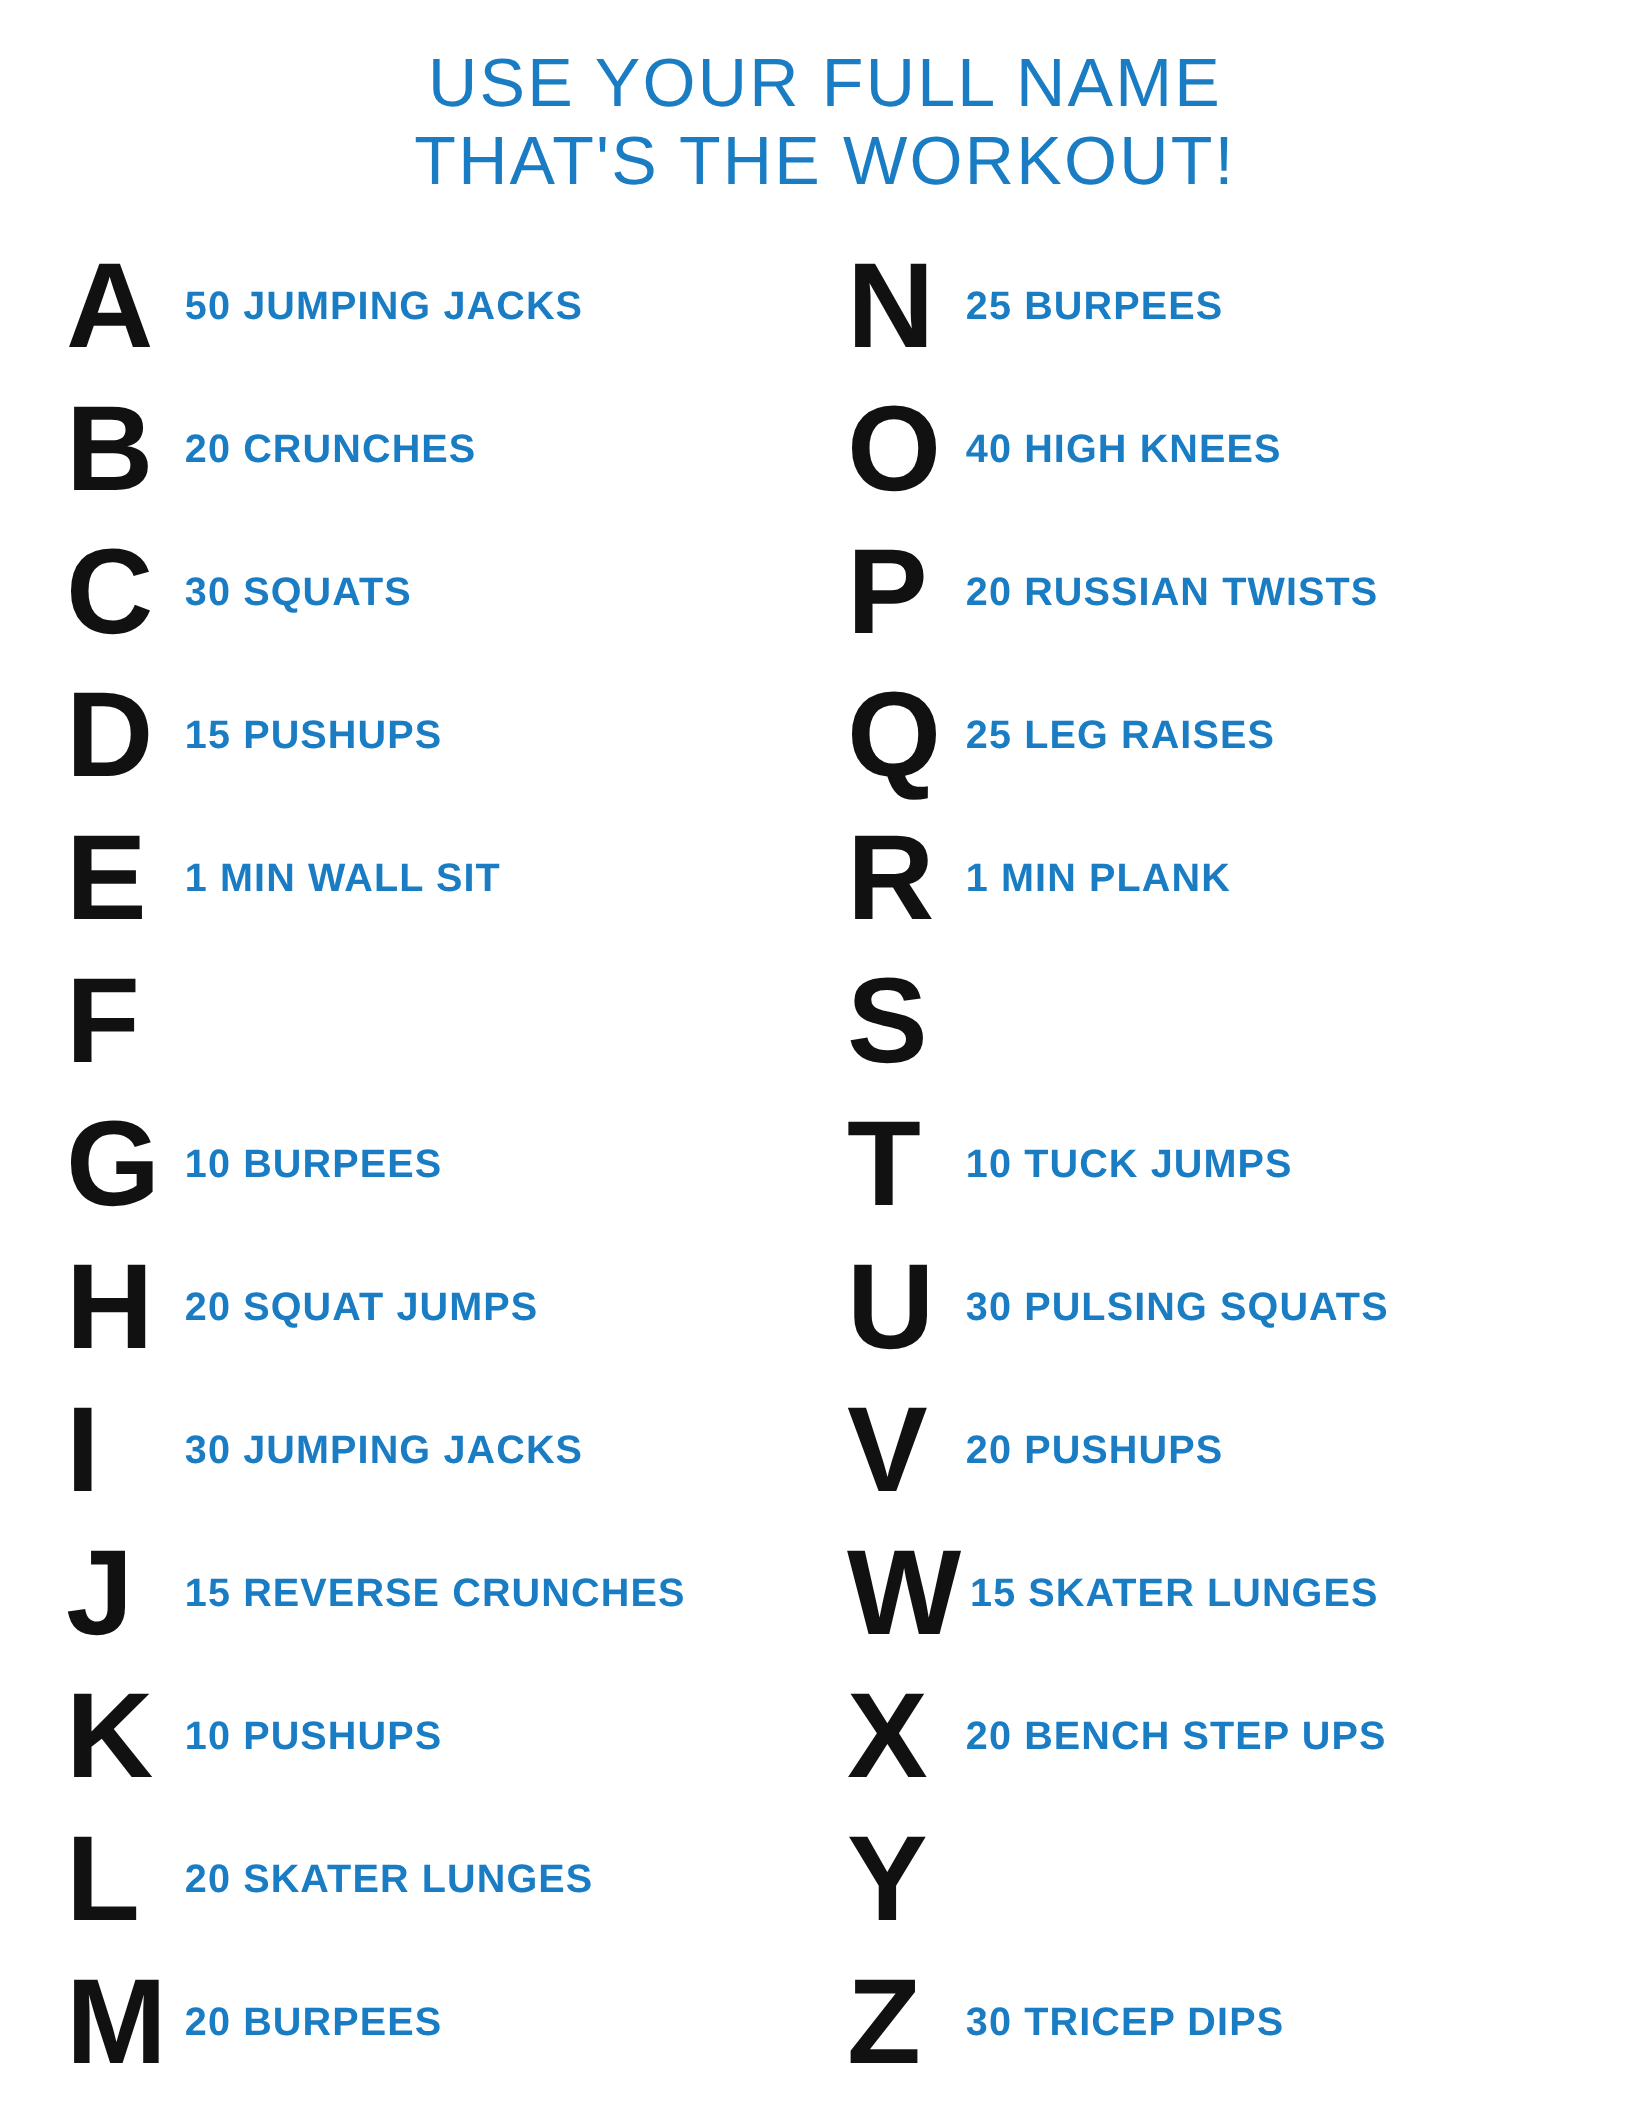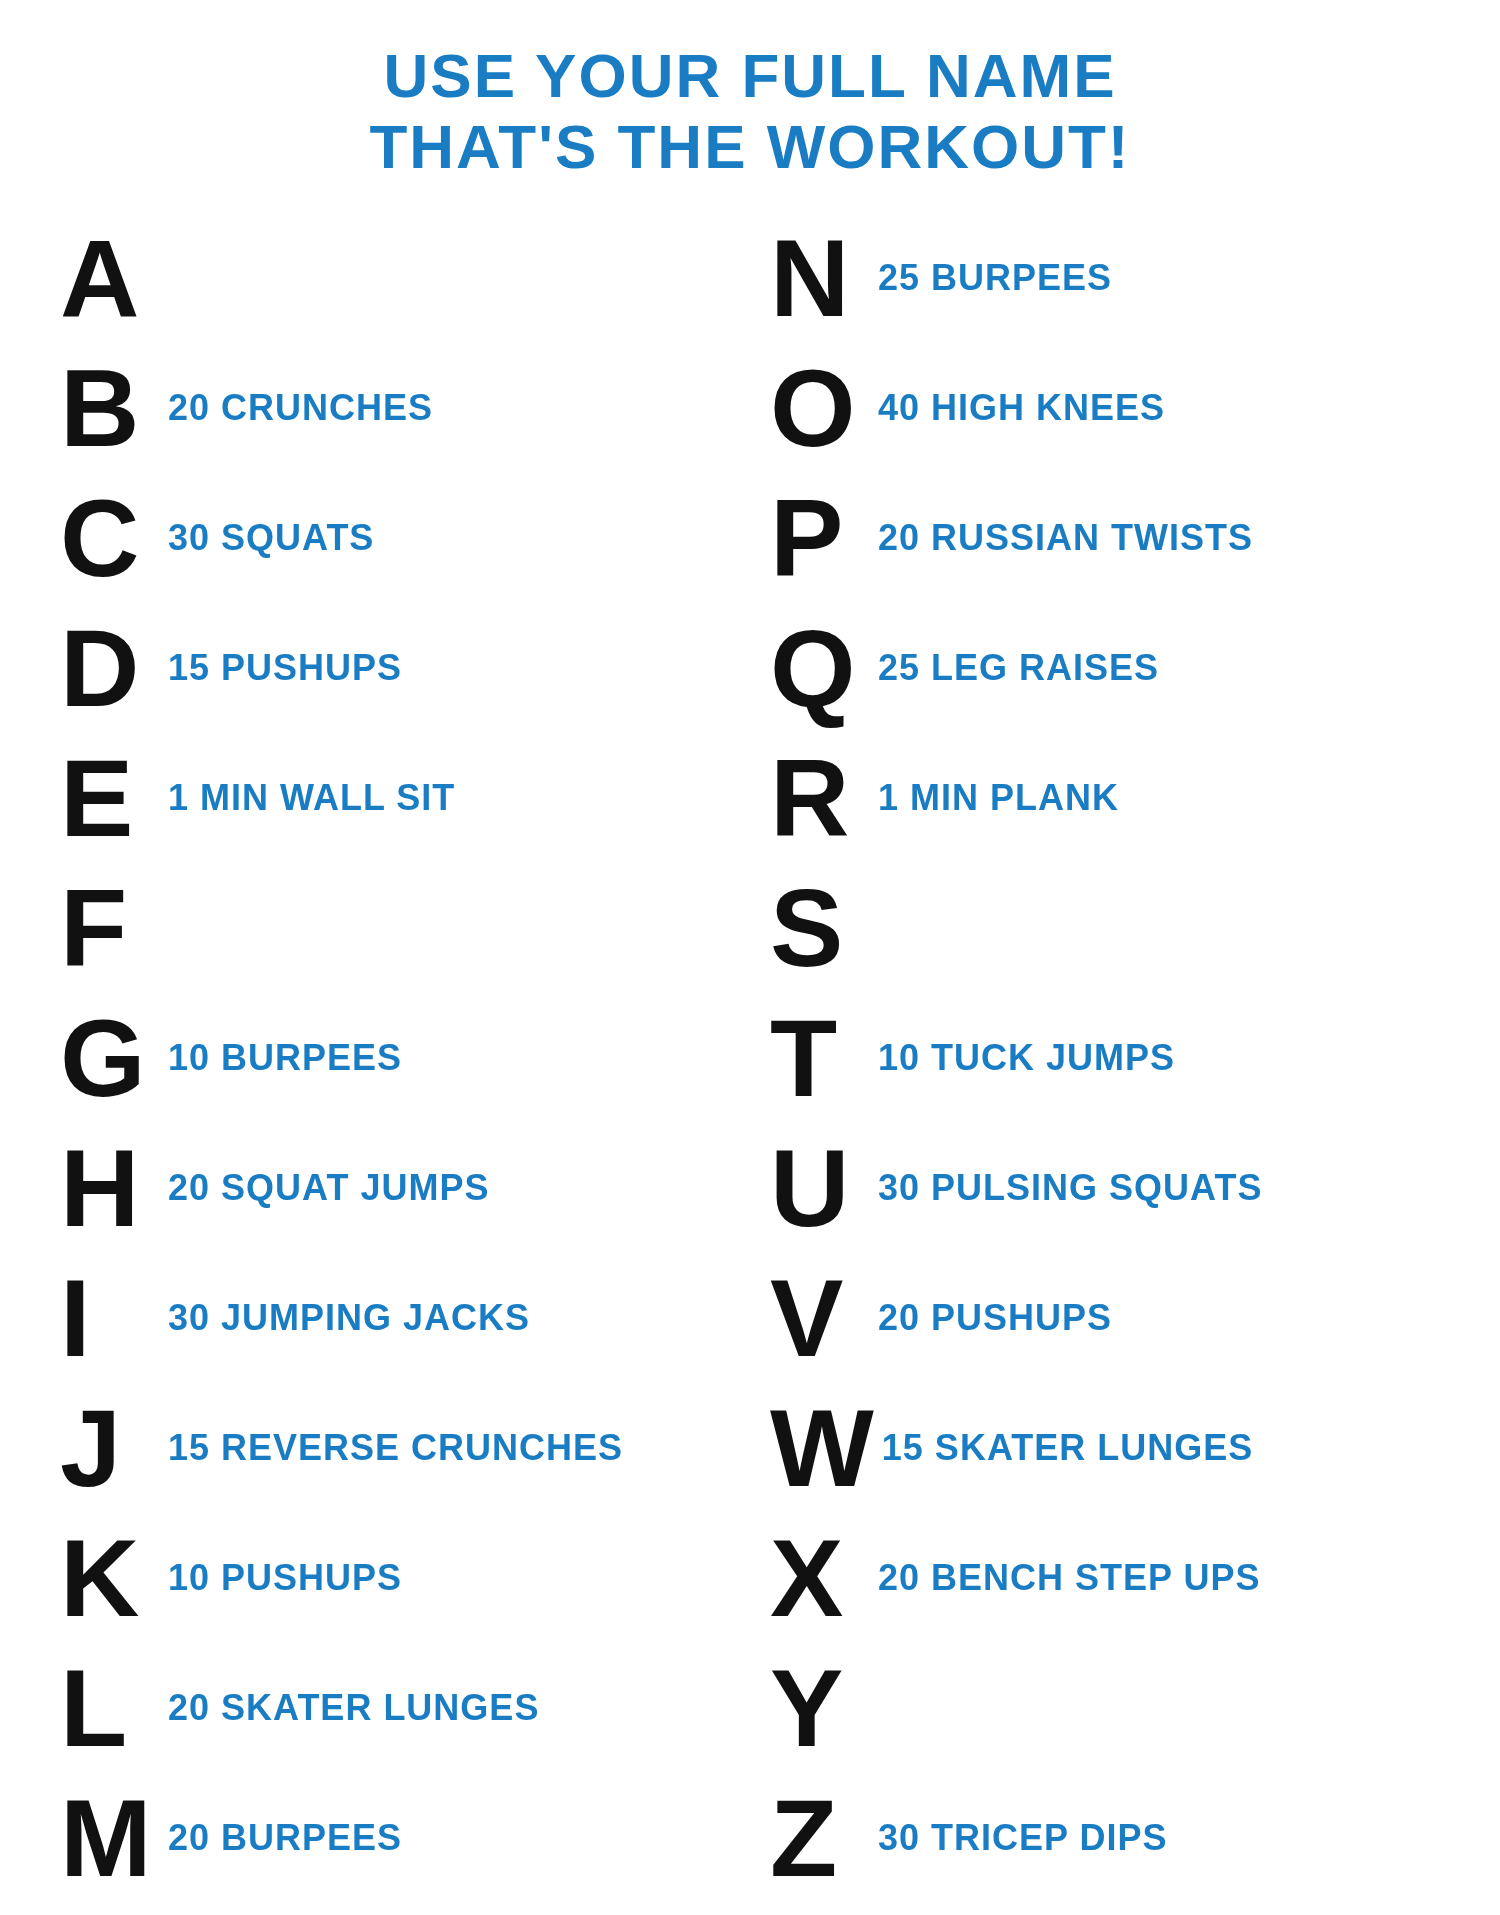--- a/index.html
+++ b/index.html
@@ -19,21 +19,21 @@
       padding: 40px 60px 40px 60px;
     }
 
     .header {
       text-align: center;
       margin-bottom: 30px;
     }
 
     .header-title {
       font-size: 62px;
-      font-weight: 700;
+      font-weight: 400;
       color: #1a7dc4;
       text-transform: uppercase;
       line-height: 1.15;
       letter-spacing: 2px;
     }
 
     .workout-grid {
       display: grid;
       grid-template-columns: 1fr 1fr;
       width: 100%;
@@ -72,20 +72,21 @@
 
 <div class="header">
   <div class="header-title">USE YOUR FULL NAME</div>
   <div class="header-title">THAT'S THE WORKOUT!</div>
 </div>
 
 <div class="workout-grid" id="workout-grid">
 
 <div class="workout-item">
       <span class="letter">A</span>
+      <span class="exercise">50 JUMPING JACKS</span>
     </div>
     <div class="workout-item">
       <span class="letter">N</span>
       <span class="exercise">25 BURPEES</span>
     </div>
     <div class="workout-item">
       <span class="letter">B</span>
       <span class="exercise">20 CRUNCHES</span>
     </div>
     <div class="workout-item">

